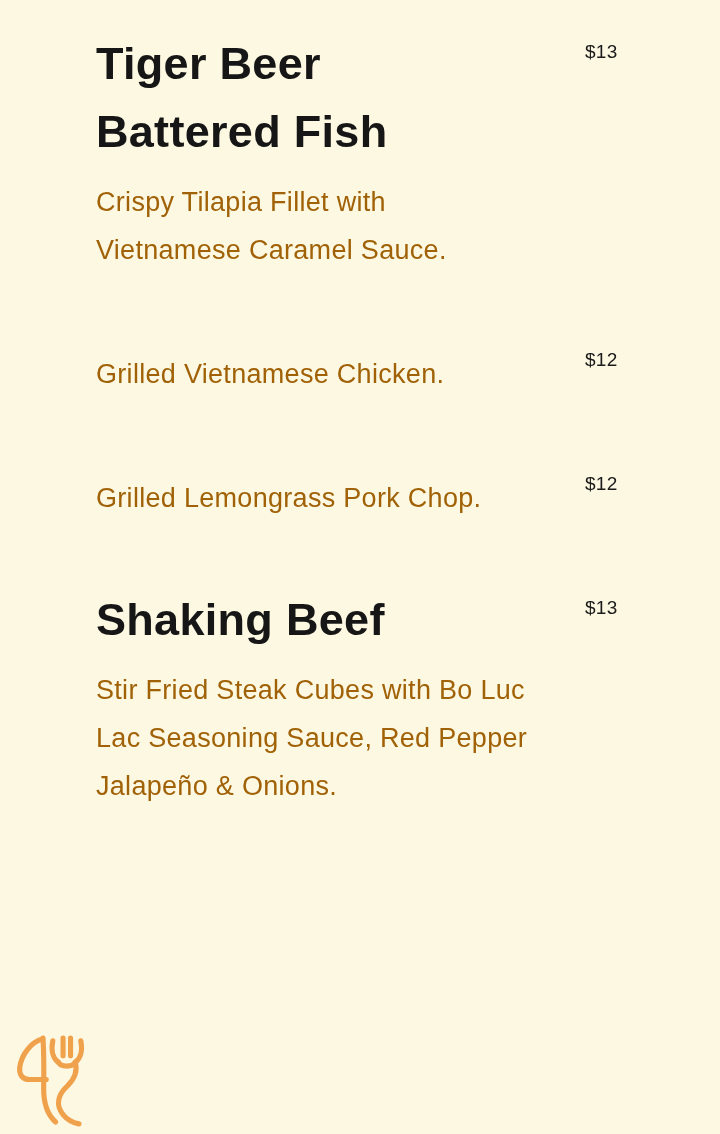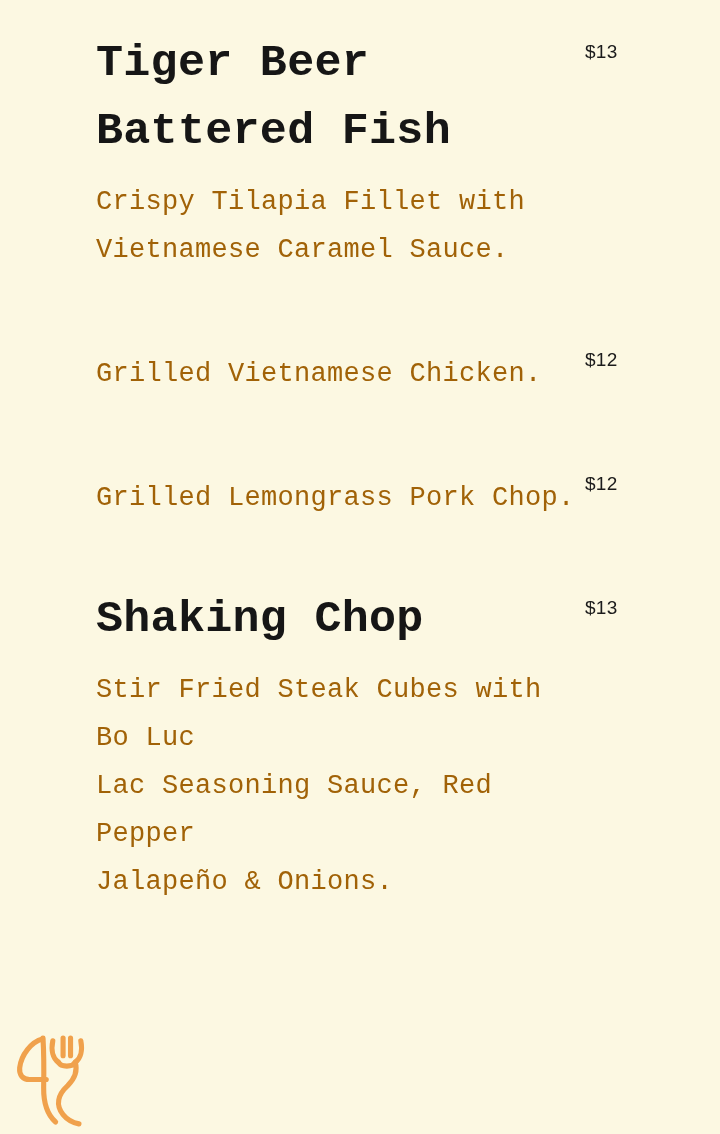--- a/index.html
+++ b/index.html
@@ -17,21 +17,21 @@
     padding: 30px 0 0 96px;
   }
   .menu-item {
     display: grid;
     grid-template-columns: 489px 1fr;
     align-items: start;
   }
   .menu-item + .menu-item {
     margin-top: 64px;
   }
-  .item-main { grid-column: 1; font-family: Liberation Mono, monospace; }
+  .item-main { grid-column: 1; }
   .item-name {
     font-size: 45px;
     line-height: 68px;
     font-weight: 700;
     letter-spacing: 0.3px;
     color: #161616;
     white-space: pre-line;
   }
   .item-desc {
     margin-top: 12px;
@@ -86,21 +86,21 @@
 
     <div class="menu-item">
       <div class="item-main">
         <div class="item-desc">Grilled Lemongrass Pork Chop.</div>
       </div>
       <div class="item-price">$12</div>
     </div>
 
     <div class="menu-item">
       <div class="item-main">
-        <div class="item-name">Shaking Chop</div>
+        <div class="item-name">Shaking Beef</div>
         <div class="item-desc">Stir Fried Steak Cubes with Bo Luc
 Lac Seasoning Sauce, Red Pepper
 Jalapeño &amp; Onions.</div>
       </div>
       <div class="item-price">$13</div>
     </div>
 
   </div>
 
   <svg class="footer-icon" viewBox="0 0 90 100" fill="none" stroke="#F0A14C" stroke-width="5.5" stroke-linecap="round" stroke-linejoin="round" aria-hidden="true">

